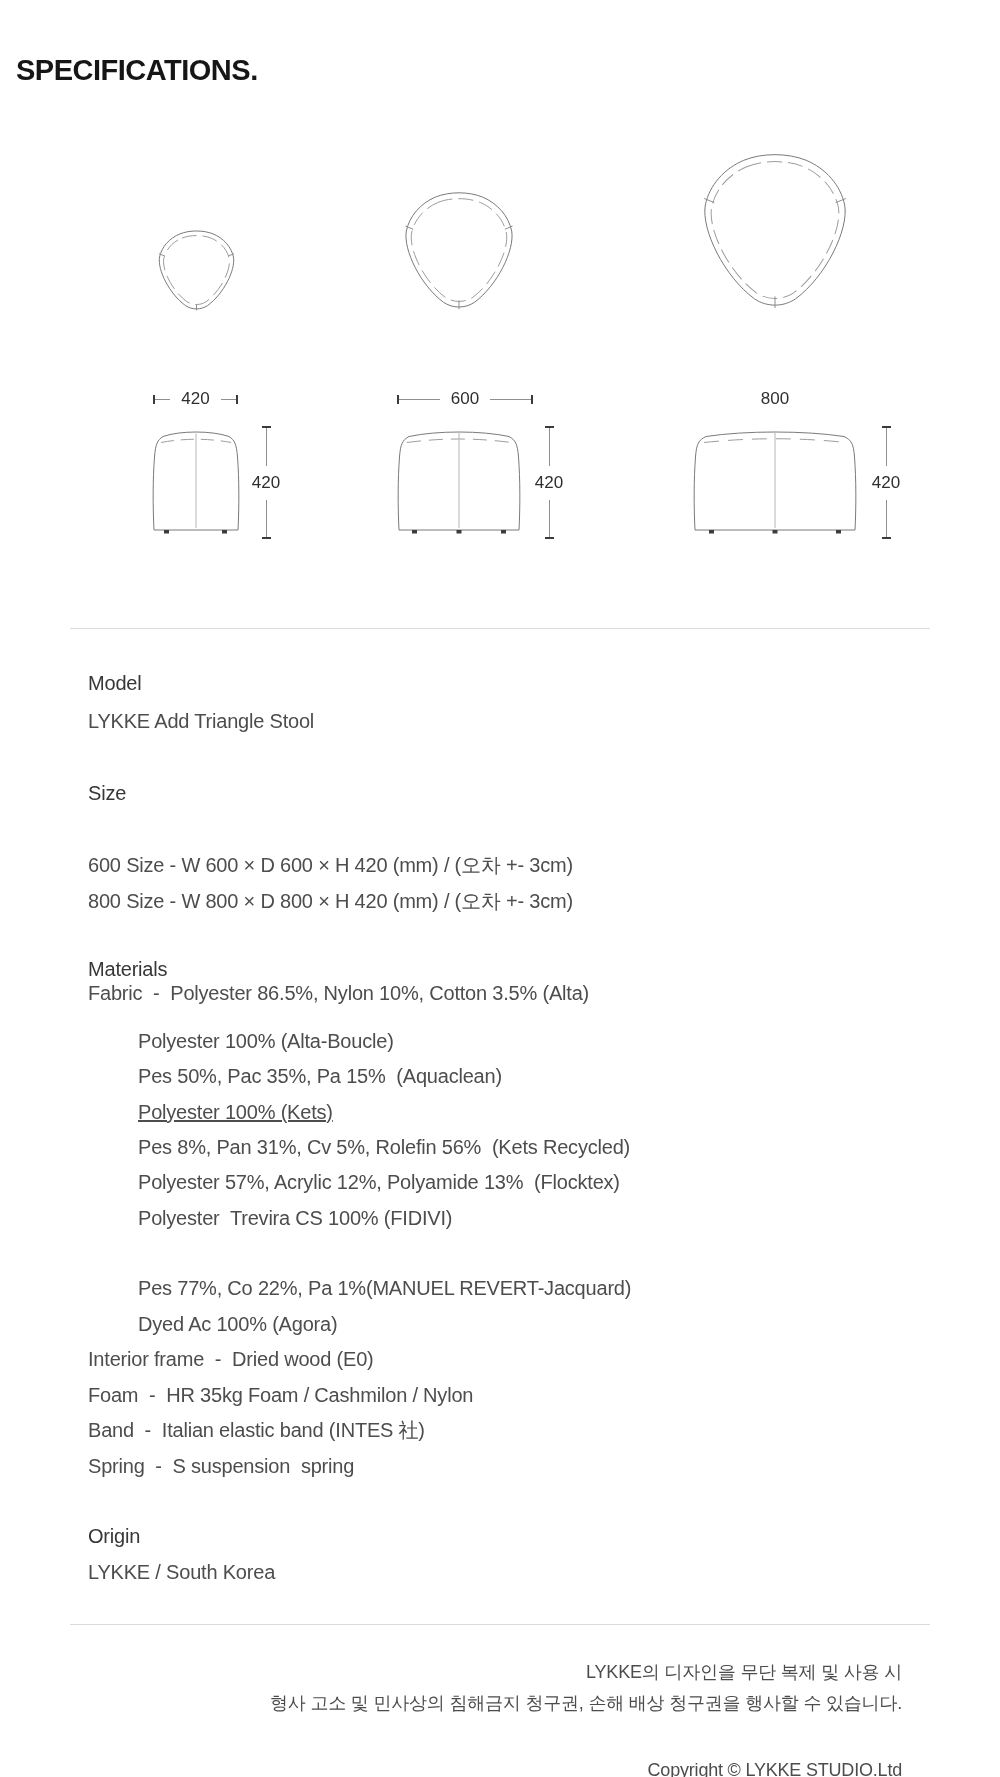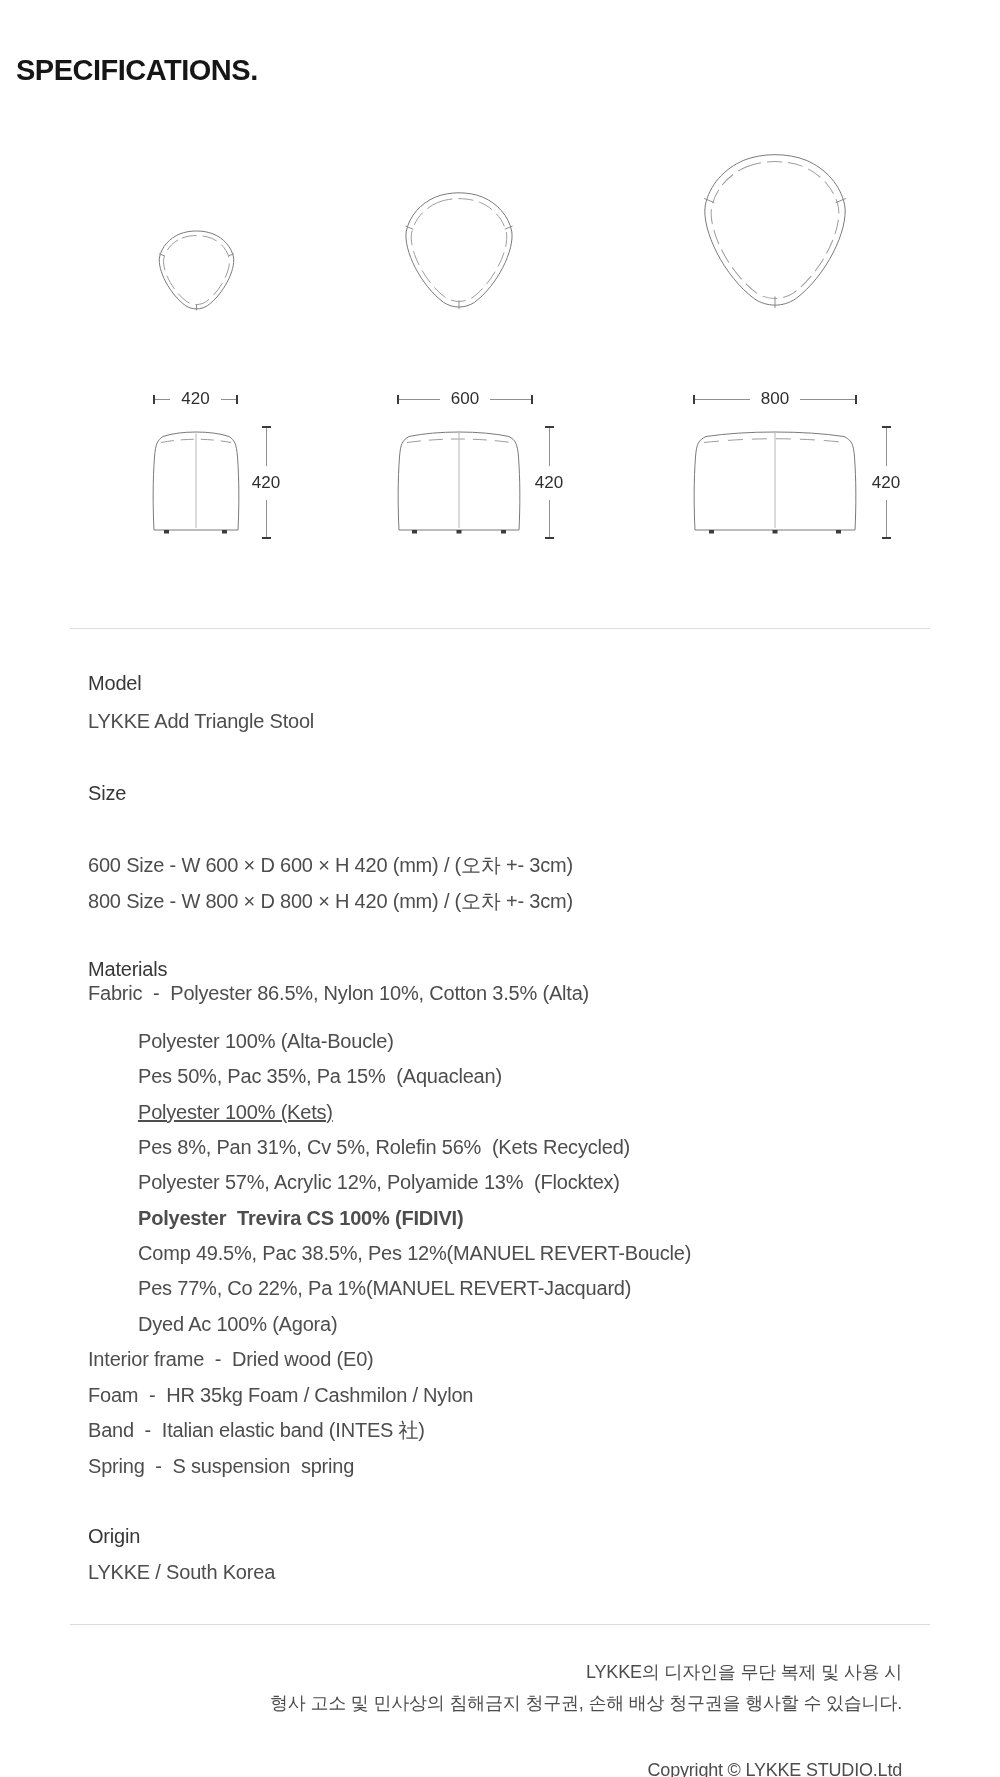--- a/index.html
+++ b/index.html
@@ -78,21 +78,21 @@
     <div class="dline"></div>
     <div class="tick"></div>
   </div>
   <div class="wdim" style="left:397px; top:391px; width:136px;">
     <div class="tick"></div>
     <div class="dline"></div>
     <div class="dlabel">600</div>
     <div class="dline"></div>
     <div class="tick"></div>
   </div>
-  <div class="wdim" style="left:693px; top:391px; width:164px;">
+  <div class="wdim" style="left:693px; top:391px; width:164px;flex-direction:column;">
     <div class="tick"></div>
     <div class="dline"></div>
     <div class="dlabel">800</div>
     <div class="dline"></div>
     <div class="tick"></div>
   </div>
 
   <svg class="draw" style="left:152px; top:427px;" width="88" height="110" viewBox="0 0 88 110">
     <path class="outline" d="M2 103 C0.8 80,0.8 52,2.5 30 C3.5 17,5.5 13,11 9.5 C28 3.5,60 3.5,77 9.5 C82.5 13,84.5 17,85.5 30 C87.2 52,87.2 80,86 103 L2 103 Z"></path>
     <path class="innerline" stroke-dasharray="13 7" d="M9 15.5 Q44 9,79 15.5"></path>
@@ -150,22 +150,21 @@
   <div class="tline" style="top:852px;">600 Size - W 600 × D 600 × H 420 (mm) / (오차 +- 3cm)</div>
   <div class="tline" style="top:888px;">800 Size - W 800 × D 800 × H 420 (mm) / (오차 +- 3cm)</div>
 
   <div class="tline heading" style="top:956px;">Materials</div>
   <div class="tline" style="top:980px;">Fabric  -  Polyester 86.5%, Nylon 10%, Cotton 3.5% (Alta)</div>
   <div class="tline indent" style="top:1028px;">Polyester 100% (Alta-Boucle)</div>
   <div class="tline indent" style="top:1063px;">Pes 50%, Pac 35%, Pa 15%  (Aquaclean)</div>
   <div class="tline indent" style="top:1099px;text-decoration:underline;">Polyester 100% (Kets)</div>
   <div class="tline indent" style="top:1134px;">Pes 8%, Pan 31%, Cv 5%, Rolefin 56%  (Kets Recycled)</div>
   <div class="tline indent" style="top:1169px;">Polyester 57%, Acrylic 12%, Polyamide 13%  (Flocktex)</div>
-  <div class="tline indent" style="top:1205px;font-weight:bold;">Polyester  Trevira CS 100% (FIDIVI)</div>
-  <div class="tline indent" style="top:1240px;">Comp 49.5%, Pac 38.5%, Pes 12%(MANUEL REVERT-Boucle)</div>
+  <div class="tline indent" style="top:1205px;">Polyester  Trevira CS 100% (FIDIVI)</div>
   <div class="tline indent" style="top:1275px;">Pes 77%, Co 22%, Pa 1%(MANUEL REVERT-Jacquard)</div>
   <div class="tline indent" style="top:1311px;">Dyed Ac 100% (Agora)</div>
   <div class="tline" style="top:1346px;">Interior frame  -  Dried wood (E0)</div>
   <div class="tline" style="top:1382px;">Foam  -  HR 35kg Foam / Cashmilon / Nylon</div>
   <div class="tline" style="top:1417px;">Band  -  Italian elastic band (INTES 社)</div>
   <div class="tline" style="top:1453px;">Spring  -  S suspension  spring</div>
 
   <div class="tline heading" style="top:1523px;">Origin</div>
   <div class="tline" style="top:1559px;">LYKKE / South Korea</div>
 

